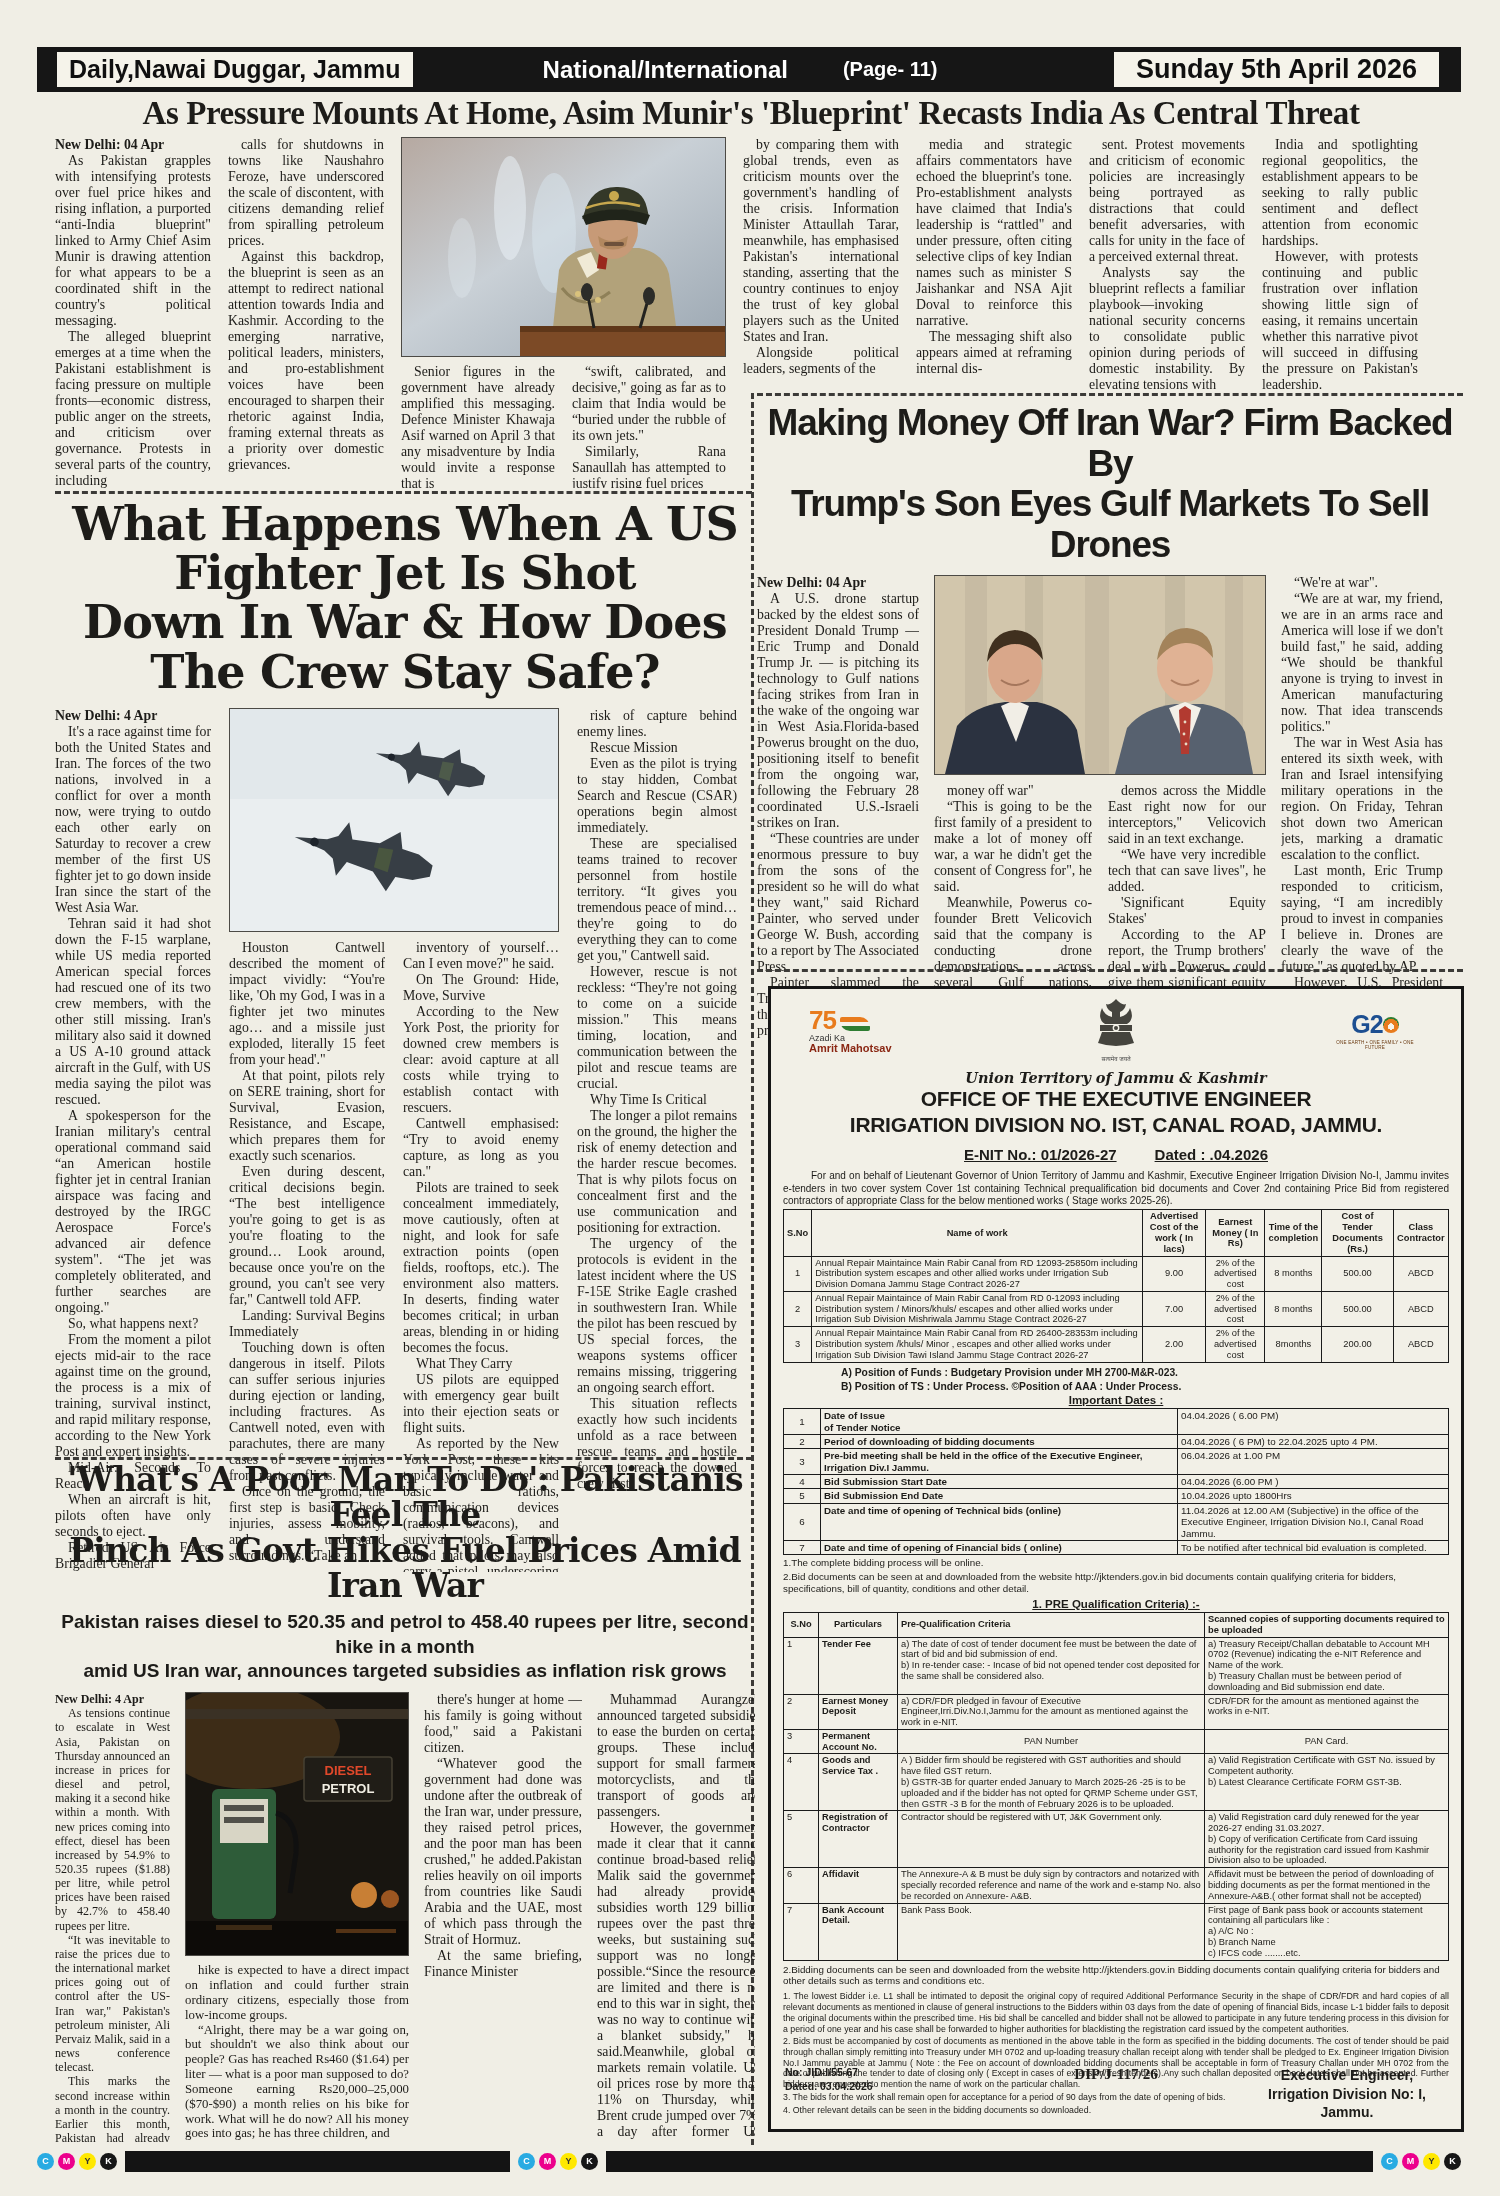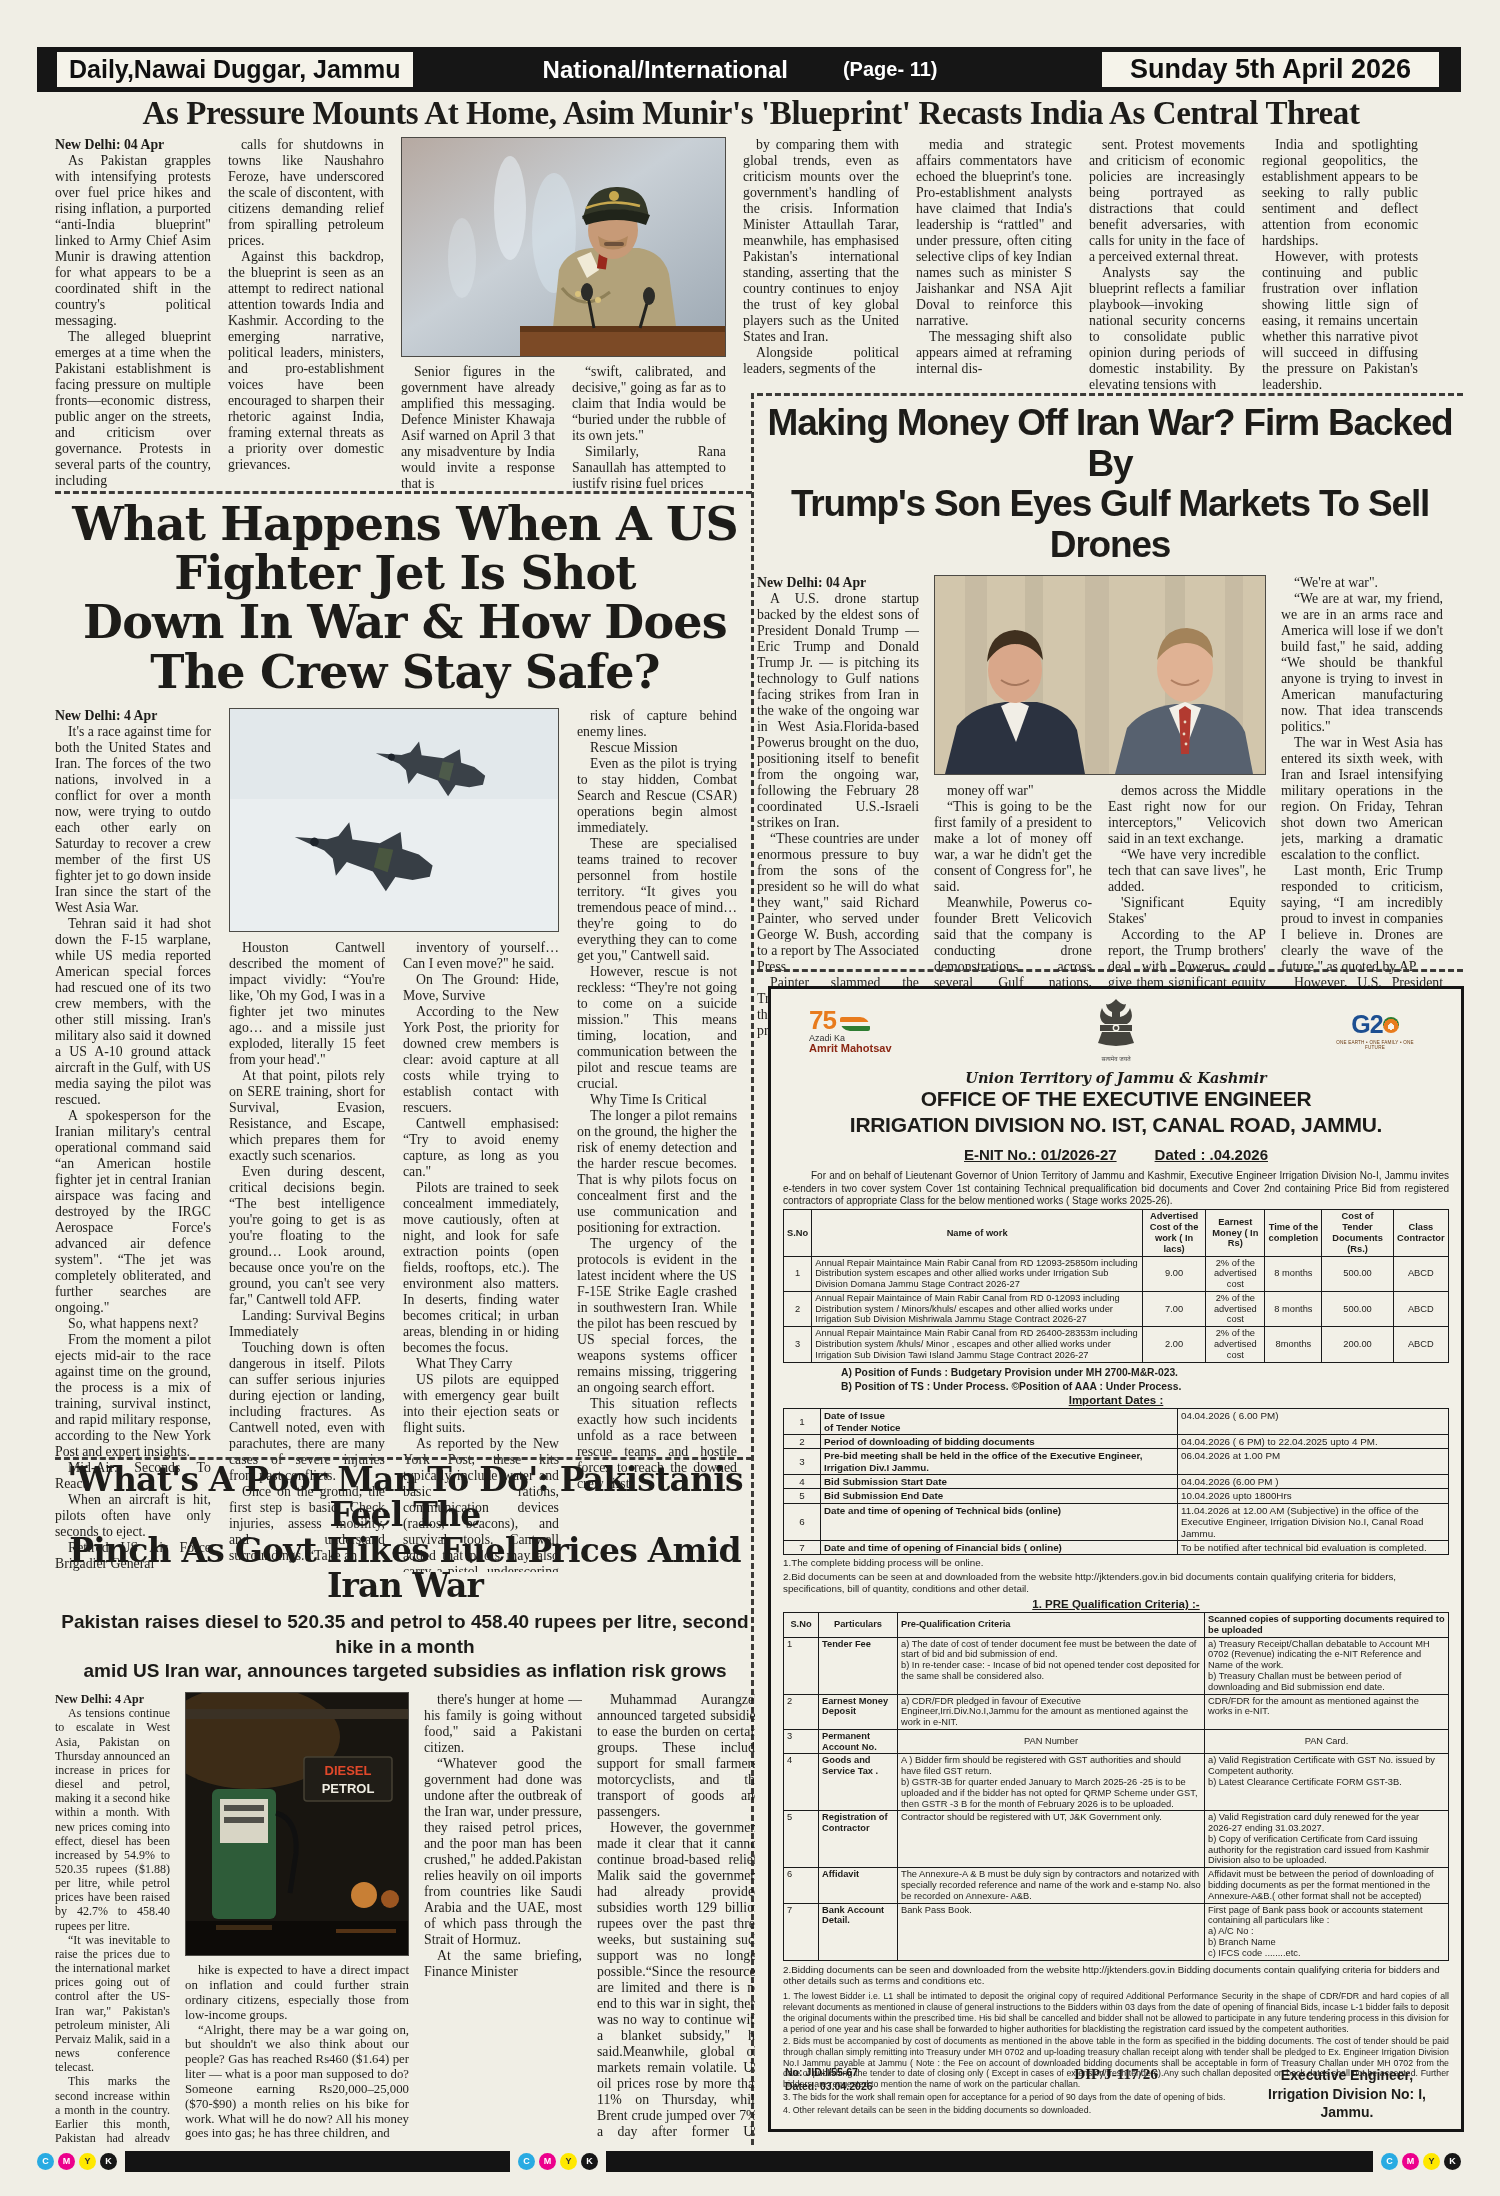--- a/index.html
+++ b/index.html
@@ -10,21 +10,21 @@
   
   .masthead { left:37px; top:47px; width:1424px; height:45px; background:#161616;
               display:flex; align-items:center; }
   .m-name { background:#f5f3ea; color:#101010; font-family:"Liberation Sans",sans-serif;
             font-weight:bold; font-size:25px; padding:3px 12px; margin-left:20px; white-space:nowrap; }
   .m-section { color:#fff; font-family:"Liberation Sans",sans-serif; font-weight:bold;
                font-size:24px; margin-left:130px; white-space:nowrap; }
   .m-page { color:#fff; font-family:"Liberation Sans",sans-serif; font-weight:bold;
             font-size:20px; margin-left:55px; white-space:nowrap; }
   .m-date { background:#f5f3ea; color:#101010; font-family:"Liberation Sans",sans-serif;
-            font-weight:bold; font-size:27px; padding:2px 28px; margin-left:auto; margin-right:22px; white-space:nowrap; }
+            font-weight:bold; font-size:27px; padding:2px 22px; margin-left:auto; margin-right:22px; white-space:nowrap; }
 
   
   .serifhead { text-align:center; font-family:"Liberation Serif",serif; font-weight:bold;
                font-size:33px; letter-spacing:-0.4px; line-height:1.05; }
   .slabhead  { text-align:center; font-family:"DejaVu Serif",serif; font-weight:bold;
                font-size:46px; letter-spacing:-0.8px; line-height:1.07; }
   .gothead   { text-align:center; font-family:"Liberation Sans",sans-serif; font-weight:bold;
                font-size:37px; letter-spacing:-1.2px; line-height:1.1; }
   .subhead   { text-align:center; font-family:"Liberation Sans",sans-serif; font-weight:bold;
                font-size:19px; line-height:1.28; margin-top:7px; }

